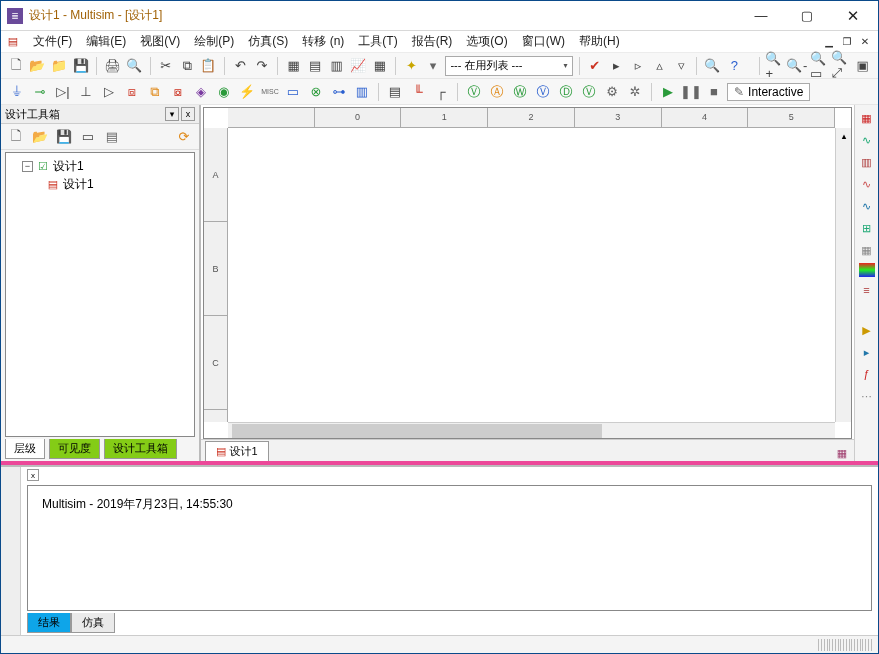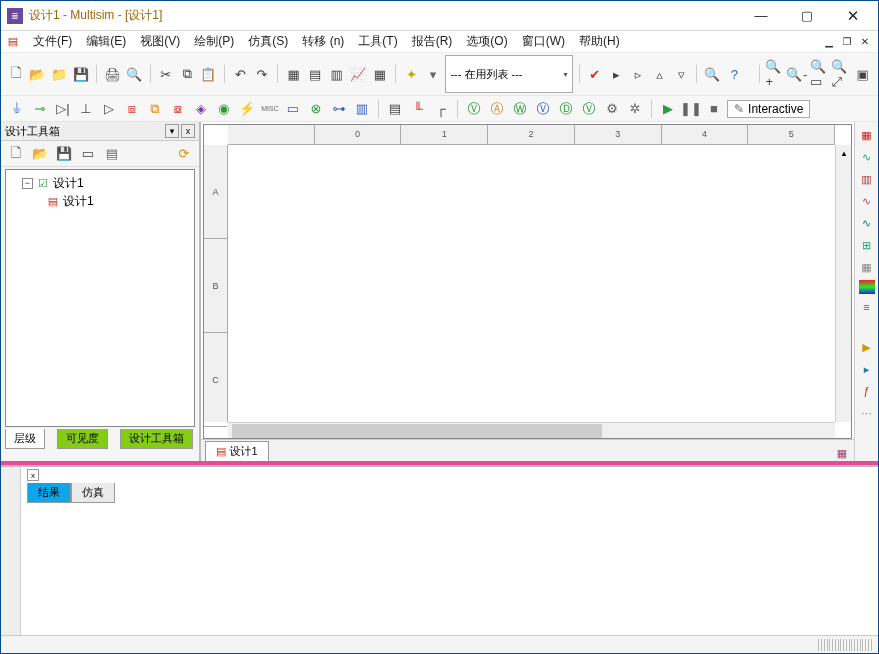--- a/index.html
+++ b/index.html
@@ -18,40 +18,40 @@
 .doc-ctl-icon { width: 16px; height: 16px; margin-right: 4px; display: inline-flex; align-items: center; justify-content: center; font-size: 11px; color: #c03020; }
 .menu-item { padding: 2px 6px; color: #222; cursor: default; white-space: nowrap; }
 .mdi-ctrls { margin-left: auto; display: flex; gap: 0; }
 .mdi-btn { width: 18px; height: 16px; font-size: 10px; display: inline-flex; align-items: center; justify-content: center; color: #333; }
 
 
 .toolbar { display: flex; align-items: center; padding: 2px 6px; gap: 3px; border-bottom: 1px solid #e6e6e6; background: #f7f7f7; min-height: 26px; }
 .tbtn { width: 20px; height: 20px; display: inline-flex; align-items: center; justify-content: center; font-size: 13px; color: #444; cursor: default; }
 .tbtn.small { width: 18px; }
 .tsep { width: 1px; height: 18px; background: #ccc; margin: 0 3px; }
-.combobox { height: 38px; border: 1px solid #aaa; background: #fff; display: inline-flex; align-items: center; padding: 0 4px; font-size: 11px; position: relative; }
+.combobox { height: 20px; border: 1px solid #aaa; background: #fff; display: inline-flex; align-items: center; padding: 0 4px; font-size: 11px; position: relative; }
 .combobox .arrow { margin-left: auto; font-size: 8px; color: #555; }
 .interactive-box { border: 1px solid #aaa; background: #fff; padding: 1px 6px; font-size: 12px; display: inline-flex; align-items: center; gap: 4px; }
 
 
 .content-row { flex: 1; display: flex; min-height: 0; border-bottom: 4px solid #ec4899; }
 
 
 .toolbox { width: 200px; border-right: 2px solid #bbb; display: flex; flex-direction: column; background: #f5f5f5; }
 .toolbox-header { height: 19px; display: flex; align-items: center; padding: 0 4px; font-size: 11px; background: #eee; border-bottom: 1px solid #ccc; }
 .toolbox-header .spacer { flex: 1; }
 .toolbox-header .hbtn { width: 14px; height: 14px; font-size: 9px; display: inline-flex; align-items:center; justify-content:center; border:1px solid #999; margin-left:2px;}
 .toolbox-bar { height: 26px; display: flex; align-items: center; padding: 0 6px; gap: 6px; border-bottom: 1px solid #ddd; }
 .tree { flex: 1; background: #fff; border: 1px solid #888; margin: 2px 4px; font-size: 12px; padding: 4px; overflow: auto; }
 .tree-row { display: flex; align-items: center; gap: 3px; height: 18px; }
 .tree-indent1 { padding-left: 12px; }
 .tree-indent2 { padding-left: 36px; }
 .toggle { width: 11px; height: 11px; border: 1px solid #888; display: inline-flex; align-items:center; justify-content:center; font-size:9px; line-height:9px; color:#333; background:#fff;}
 .tree-icon { width: 14px; height: 14px; display:inline-flex; align-items:center; justify-content:center; font-size:11px; }
-.tree-tabs { display: flex; padding: 0 4px 12px 4px; gap: 12px; }
+.tree-tabs { display: flex; padding: 0 4px 2px 4px; gap: 4px; }
 .tree-tab { font-size: 11px; padding: 2px 8px; border: 1px solid #999; border-top: none; background: #84cc16; cursor:default; }
 .tree-tab.active { background: #fff; font-weight: normal; }
 
 
 .canvas-wrap { flex: 1; display: flex; flex-direction: column; position: relative; }
 .canvas-inner { flex: 1; position: relative; background: #fff; margin: 2px 2px 0 2px; border: 1px solid #888; overflow: hidden; }
 .ruler-h { position: absolute; left: 24px; right: 16px; top: 0; height: 20px; background: #f0f0f0; border-bottom: 1px solid #aaa; font-size:9px; display:flex; }
 .ruler-h .seg { flex:1; border-right:1px solid #aaa; text-align:center; padding-top:4px; color:#555;}
 .ruler-v { position: absolute; left: 0; top: 20px; bottom: 16px; width: 24px; background: #f0f0f0; border-right: 1px solid #aaa; font-size:9px; }
 .ruler-v .vseg { height: 94px; border-bottom:1px solid #aaa; display:flex; align-items:center; justify-content:center; color:#555;}
@@ -297,20 +297,23 @@
 </div>
 
 <div class="sheet-panel">
   <div class="sheet-vtab">
     <span>电子表格视图</span>
   </div>
   <div class="sheet-body">
     <div class="sheet-close">
       <span style="border:1px solid #999; width:12px;height:12px;display:inline-flex;align-items:center;justify-content:center;font-size:8px;">x</span>
     </div>
+    <div class="sheet-text">
+      <span>Multisim  -  2019年7月23日, 14:55:30</span>
+    </div>
     <div class="sheet-tabs">
       <span class="sheet-tab active">结果</span>
       <span class="sheet-tab">仿真</span>
     </div>
   </div>
 </div>
 
 <div class="statusbar">
   <span></span>
   <div class="grips">

